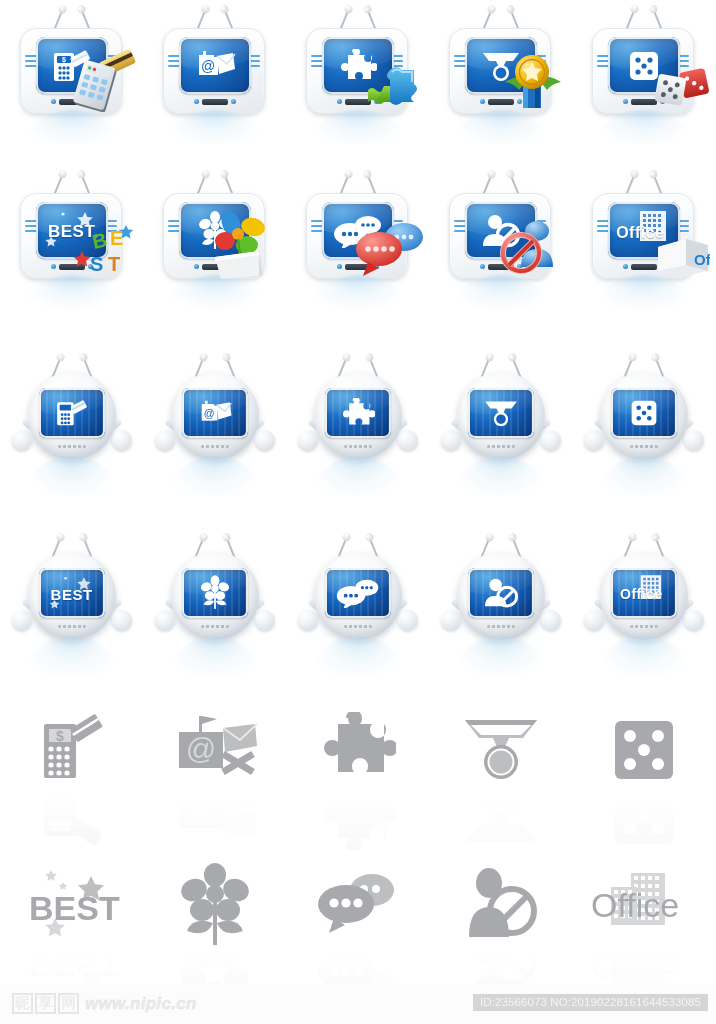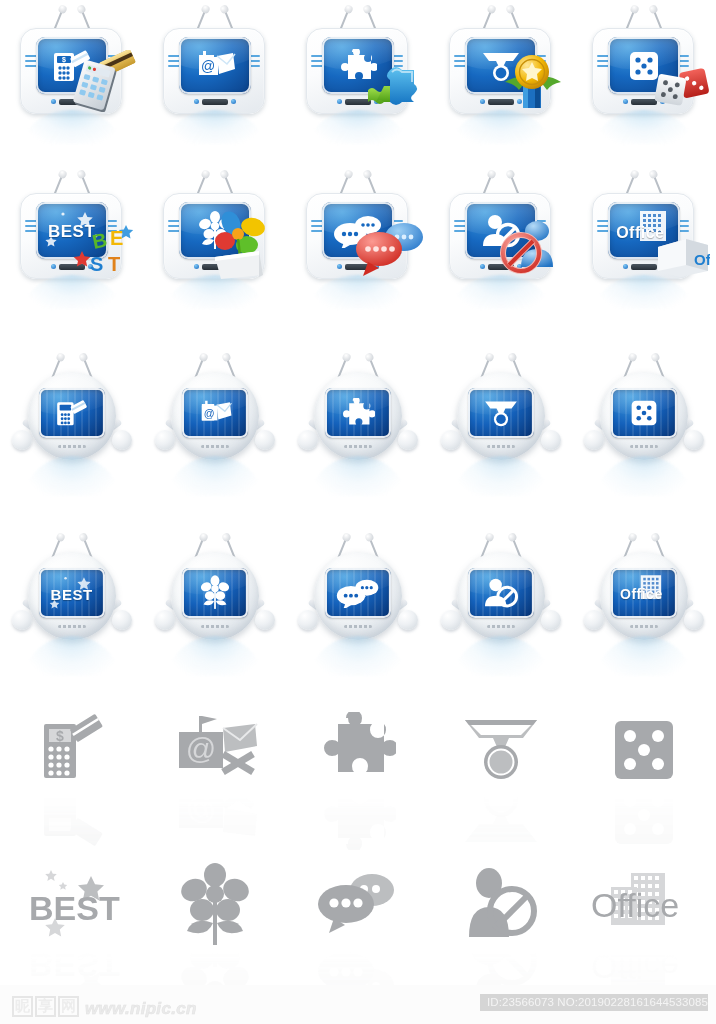--- a/index.html
+++ b/index.html
@@ -181,27 +181,26 @@
   .wm-box {
     width:21px; height:21px;
     border:2px solid #e6e6e6;
     color:#ededed; font-size:15px; line-height:17px;
     text-align:center; font-weight:bold;
     font-family:"DejaVu Sans", sans-serif;
   }
   .wm-url {
     color:#ebebeb; font-size:17px; font-style:italic; font-weight:bold;
     letter-spacing:.3px;
-    margin-top:6px;
     -webkit-text-stroke: .6px #e3e3e3;
   }
   .id-badge {
     position:absolute; right:8px; top:9px;
     background:#d5d5d5; color:#f4f4f4;
-    font-size:11.5px; padding:2px 0 3px 7px;
+    font-size:11.5px; padding:2px 7px 3px 7px;
     letter-spacing:.1px; white-space:nowrap;
   }
 </style>
 </head>
 <body>
 
 <div id="stage">
 
   <div class="icon-grid">
 

